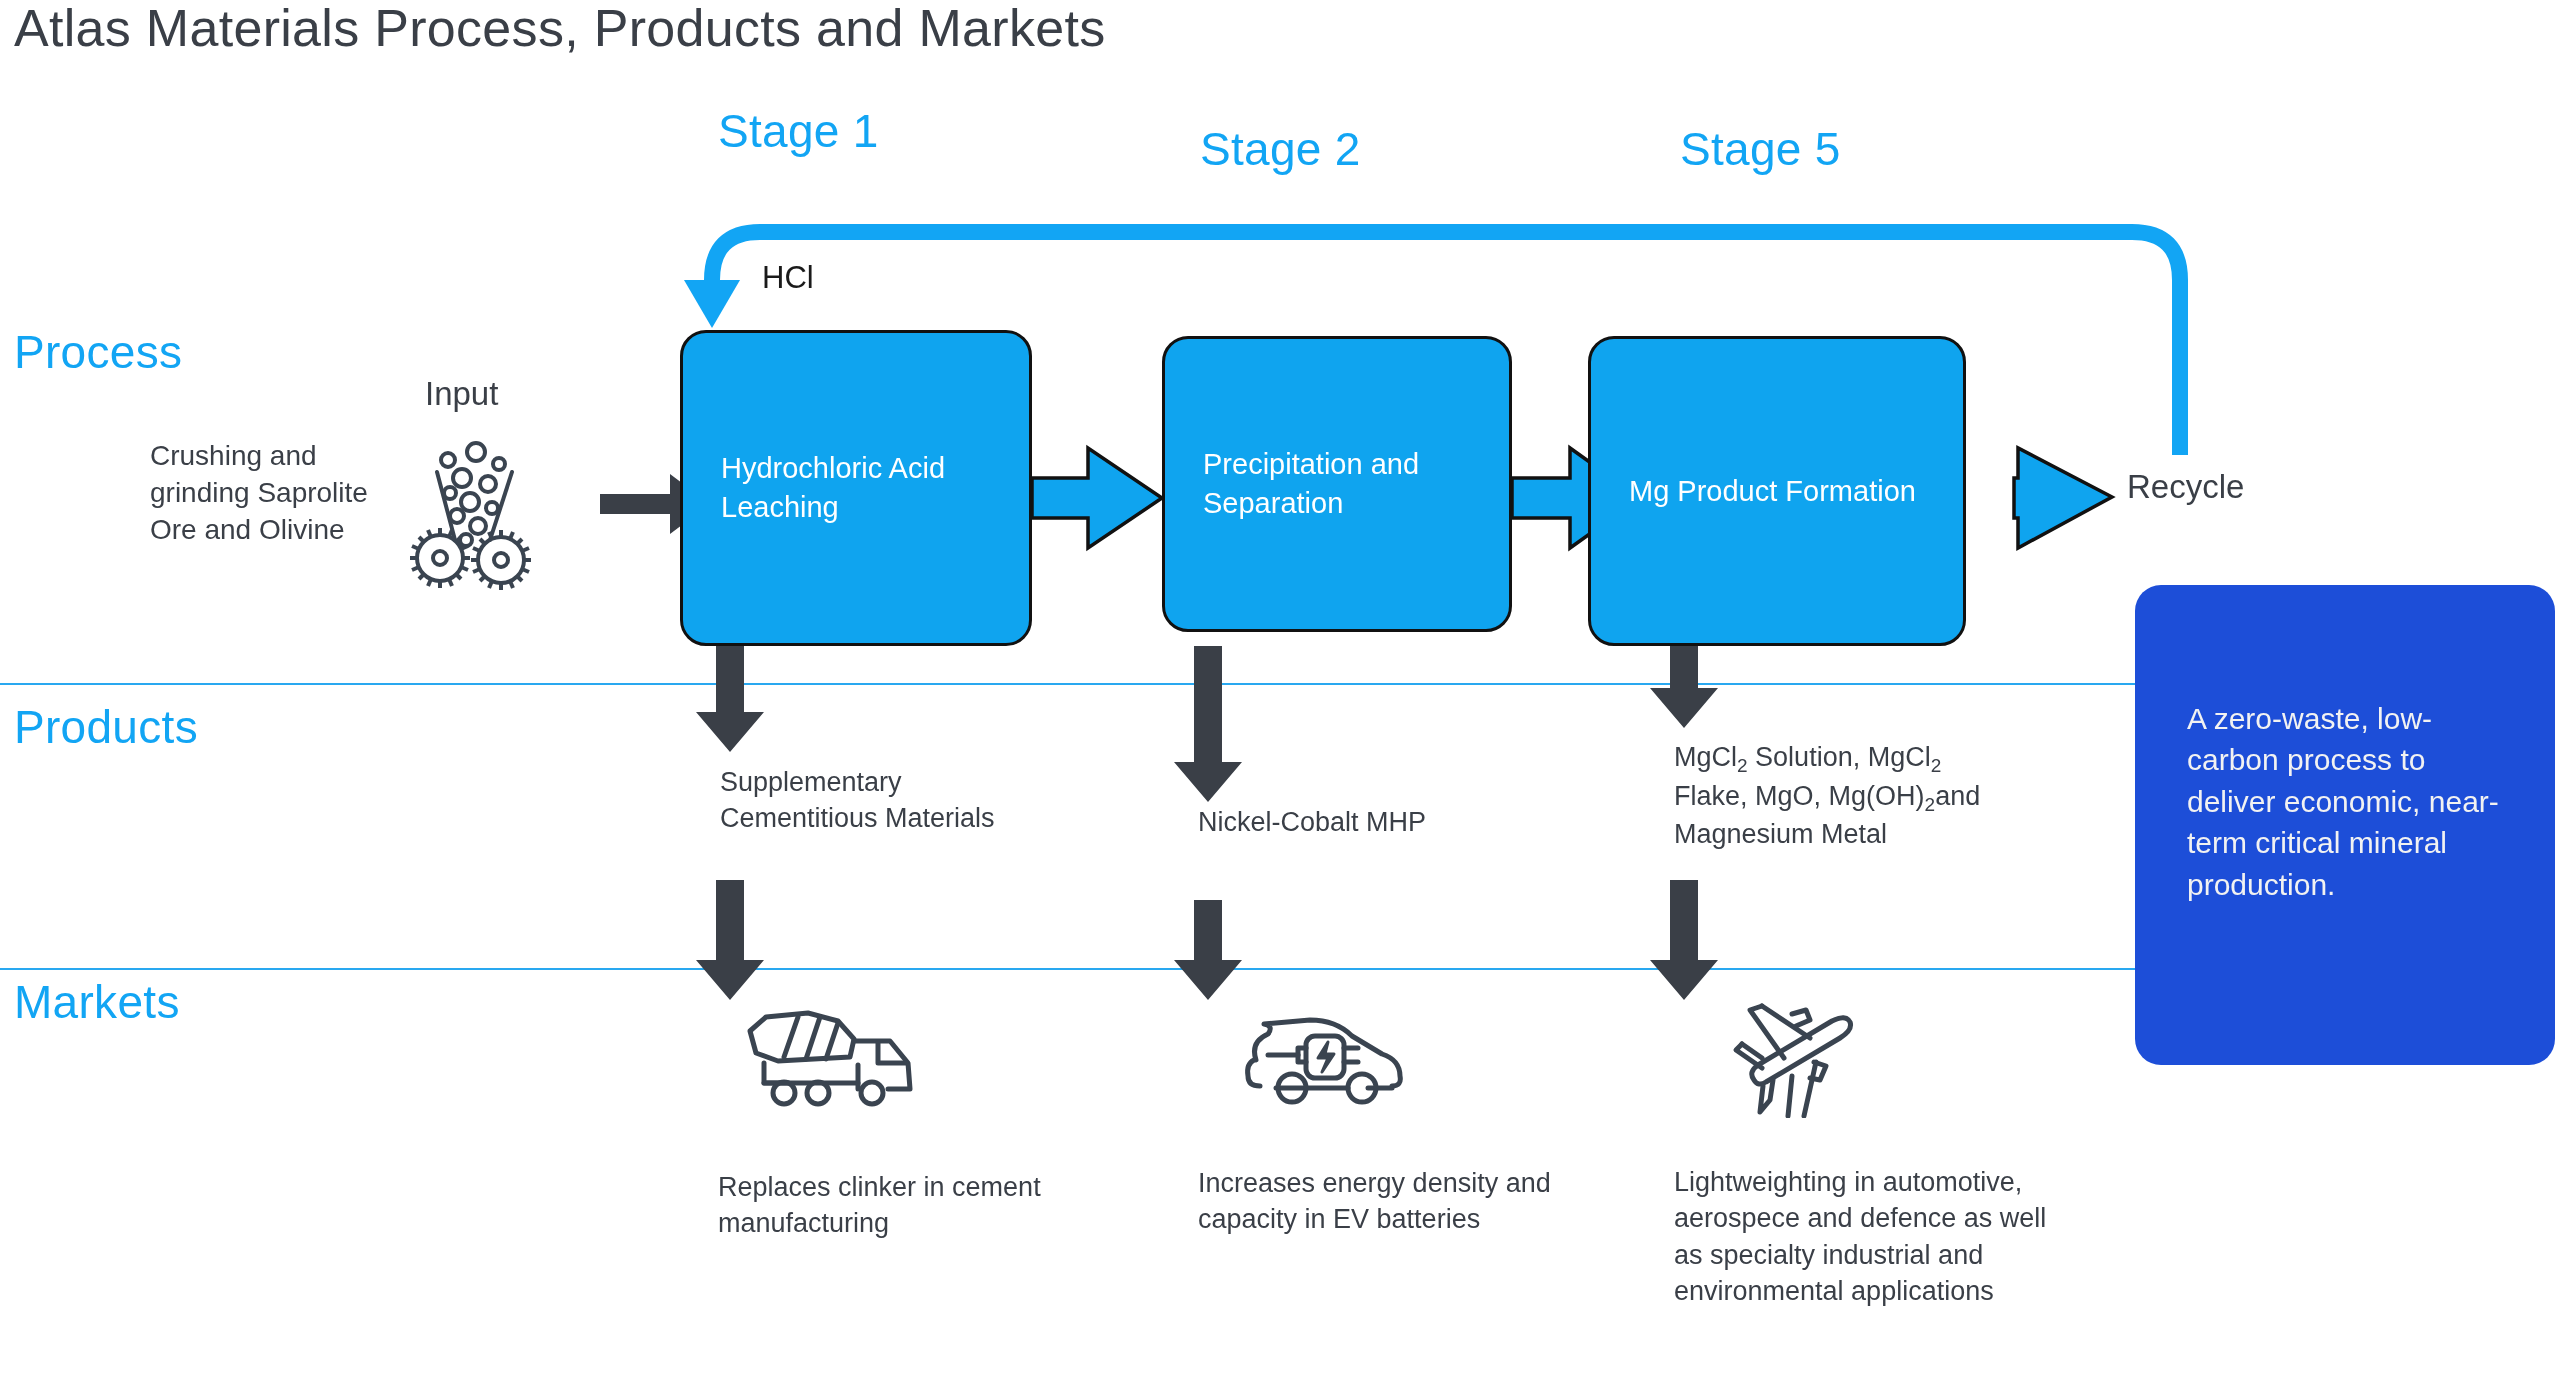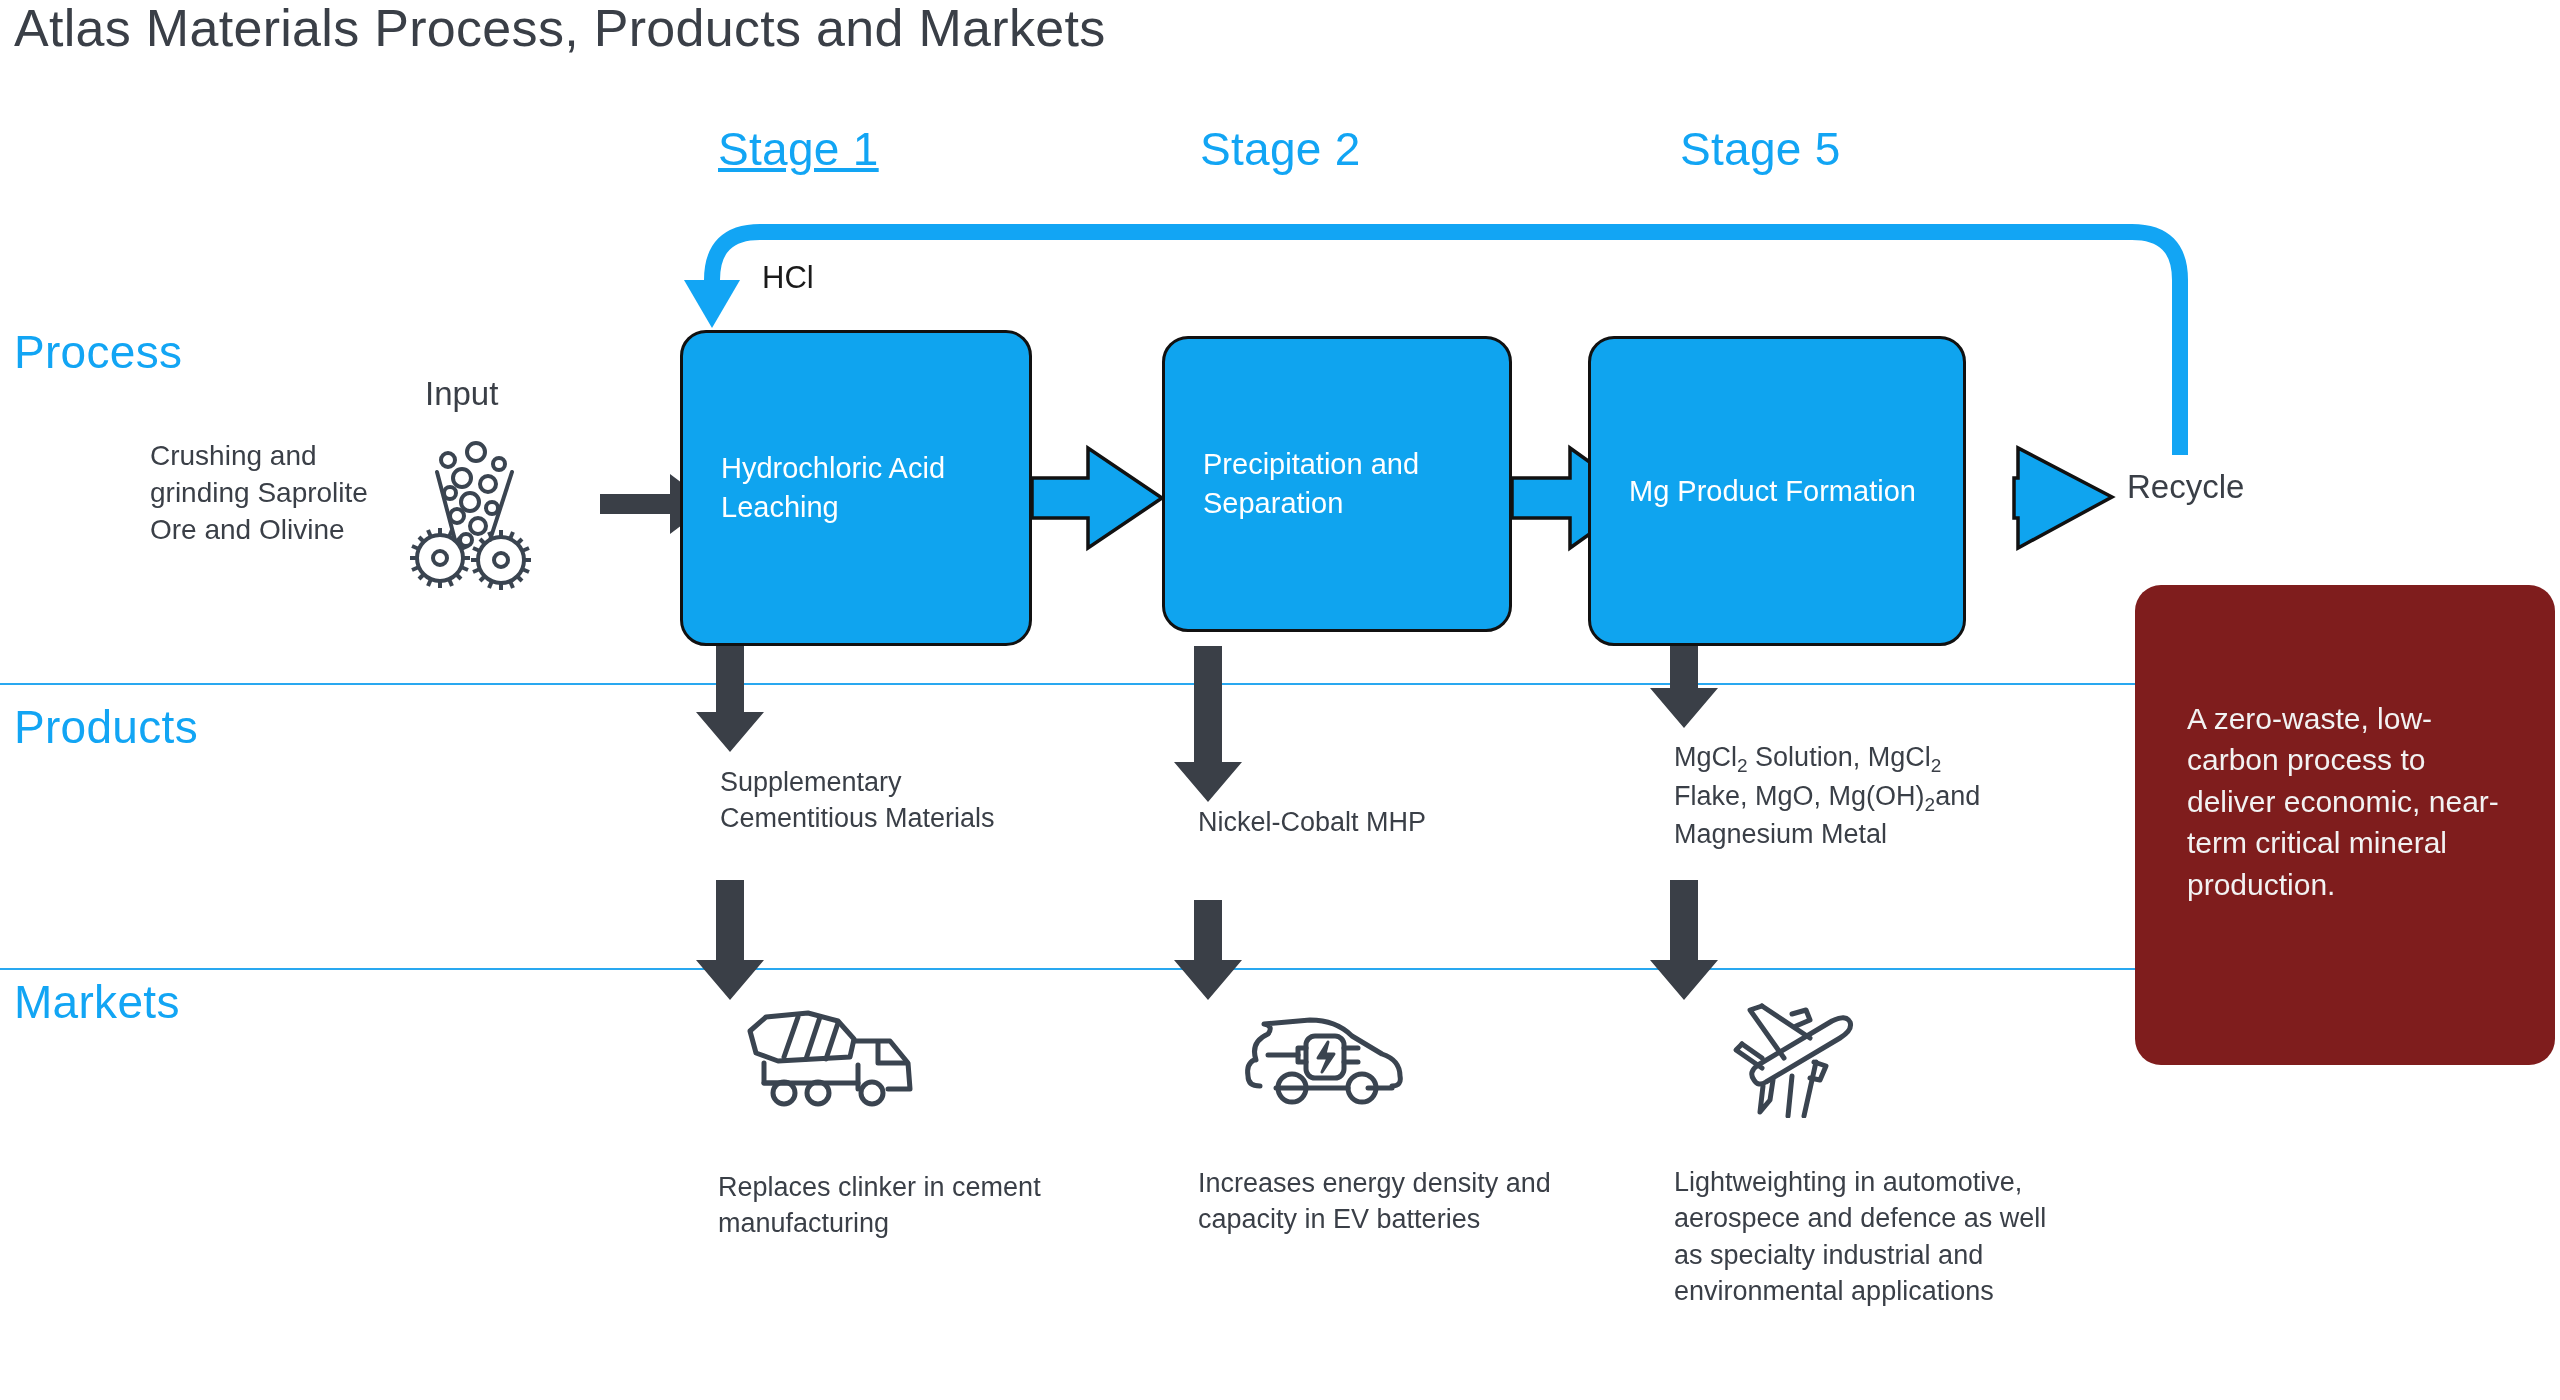--- a/index.html
+++ b/index.html
@@ -17,21 +17,21 @@
   #row-label-products{left:14px;top:700px;}
   #row-label-markets{left:14px;top:975px;}
 
   
   .divider{left:0;width:2190px;height:2px;background:#29a8f0;}
   #divider-products{top:683px;}
   #divider-markets{top:968px;}
 
   
   .stage-label{color:#12a5f4;font-weight:300;font-size:46px;letter-spacing:.3px;}
-  #stage-label-1{left:718px;top:122px;text-decoration:underline;}
+  #stage-label-1{left:718px;top:104px;}
   #stage-label-2{left:1200px;top:122px;}
   #stage-label-3{left:1680px;top:122px;}
 
   
   #input-label{left:425px;top:375px;font-size:33px;color:#3a3f47;font-weight:400;}
   #input-desc{left:150px;top:437px;width:240px;font-size:28px;line-height:1.33;color:#3a3f47;}
   #input-icon{left:400px;top:430px;width:150px;height:160px;}
 
   
   .pbox{background:#0fa4ef;border:3px solid #111;border-radius:26px;box-sizing:border-box;}
@@ -56,21 +56,21 @@
   #mkt-text-1{left:718px;top:1157px;width:420px;}
   #mkt-text-2{left:1198px;top:1153px;width:380px;}
   #mkt-text-3{left:1674px;top:1152px;width:400px;}
 
   
   #mkt-icon-1{left:738px;top:1005px;width:200px;height:110px;}
   #mkt-icon-2{left:1240px;top:1008px;width:180px;height:100px;}
   #mkt-icon-3{left:1718px;top:988px;width:170px;height:130px;}
 
   
-  #callout-box{left:2135px;top:585px;width:420px;height:480px;background:#7f1d1d;border-radius:26px;}
+  #callout-box{left:2135px;top:585px;width:420px;height:480px;background:#1d4ed8;border-radius:26px;}
   #callout-text{position:absolute;left:52px;top:113px;width:330px;color:#f2f2f2;
                 font-size:30px;line-height:1.38;font-weight:400;}
 
   
   #overlay{left:0;top:0;width:2560px;height:1400px;pointer-events:none;}
 </style>
 </head>
 <body>
 
 <div class="abs" id="page-title">Atlas Materials Process, Products and Markets</div>

